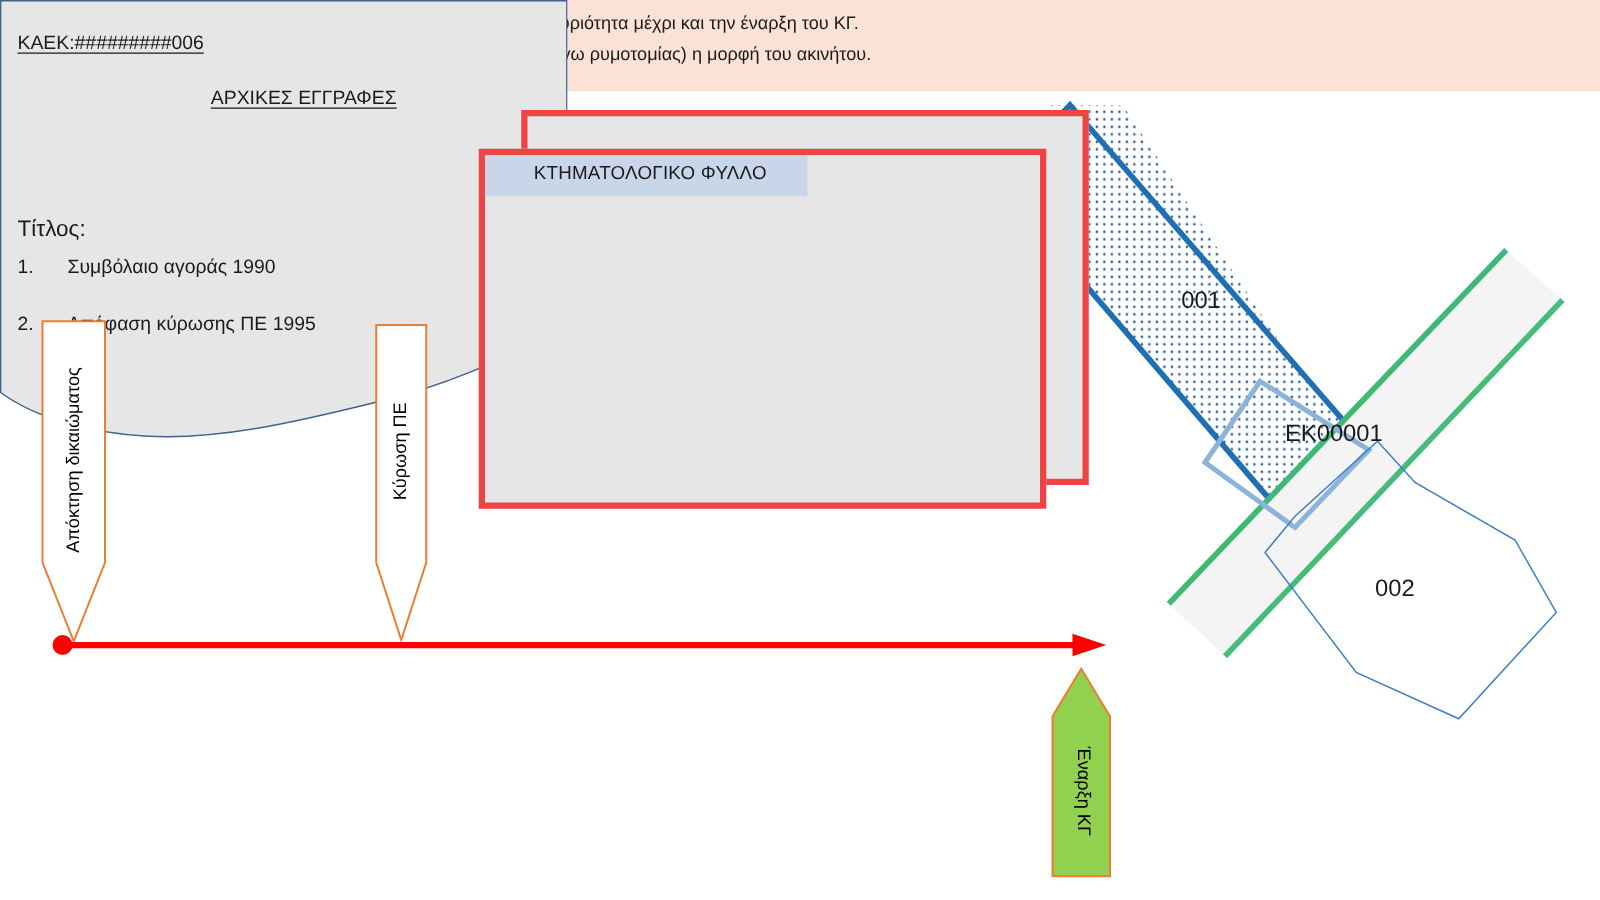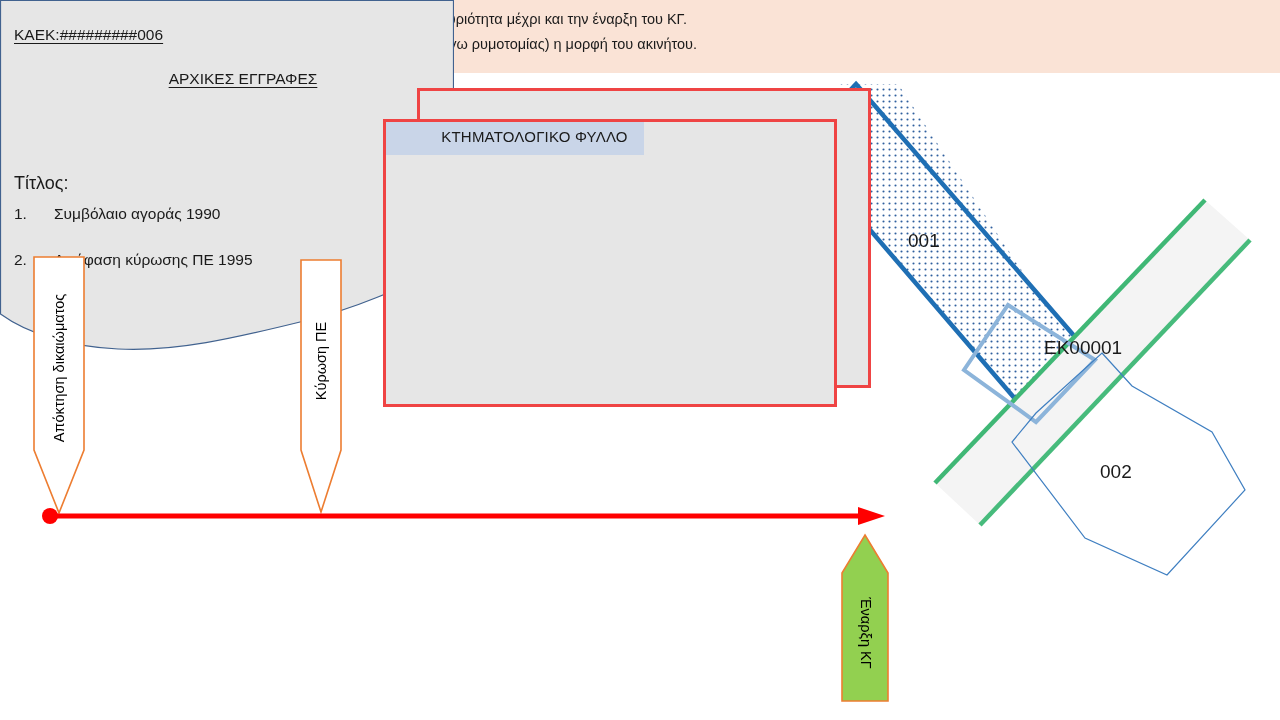--- a/index.html
+++ b/index.html
@@ -28,23 +28,22 @@
     width:26px;flex:0 0 26px;text-align:right;
     padding-right:12px;box-sizing:content-box;
     font-size:15px;line-height:1.2;color:#000;
   }
   .bullet-text{flex:1 1 auto;}
 
   
   .card{
     position:absolute;
     background:#e6e6e6;
-    border:3px solid #ef4444;
+    border:5px solid #ef4444;
     box-sizing:border-box;
-    text-align:center;
   }
   #card-back{left:417px;top:88px;width:454px;height:300px;z-index:3;}
   #card-mid {left:383px;top:119px;width:454px;height:288px;z-index:4;}
   #card-front{
     left:343px;top:149px;width:454px;height:352px;
     border:none;background:transparent;z-index:5;
     overflow:visible;
   }
   #card-front .doc-svg{position:absolute;left:0;top:0;width:454px;height:352px;}
   #card-front .doc-body{position:absolute;left:0;top:0;width:454px;height:352px;}
@@ -102,22 +101,22 @@
   #arrow-enarxi  {left:838px;top:533px;width:54px;height:170px;}
 
   
   #timeline{position:absolute;left:40px;top:503px;width:855px;height:26px;z-index:7;}
 
   
   #parcels{position:absolute;left:840px;top:70px;width:440px;height:540px;z-index:2;}
   .plabel{
     position:absolute;font-size:19px;color:#1a1a1a;z-index:8;white-space:nowrap;
   }
-  #lbl-001{left:908px;top:230px;}
-  #lbl-ek  {left:1028px;top:337px;margin-left:16px;}
+  #lbl-001{left:945px;top:230px;}
+  #lbl-ek  {left:1028px;top:337px;}
   #lbl-002{left:1100px;top:461px;}
 </style>
 </head>
 <body>
 
 <div id="stage">
 
   <div class="banner">
     <div class="bullet-row">
       <span class="bullet-dot">•</span>

